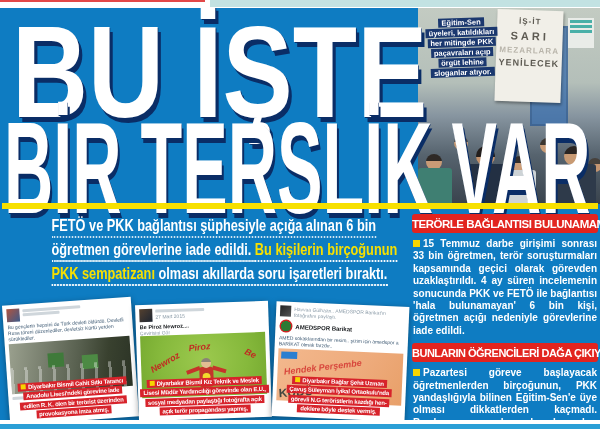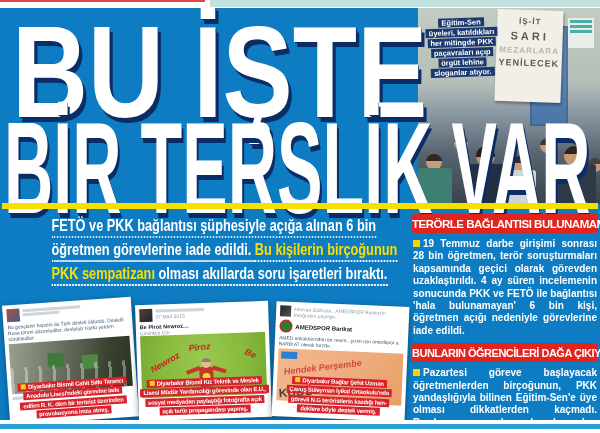--- a/index.html
+++ b/index.html
@@ -165,21 +165,21 @@
   <div class="divider"></div>
 
   <div class="subhead">
     <div class="subline"><span>FETÖ ve PKK bağlantısı şüphesiyle açığa alınan 6 bin</span></div>
     <div class="subline"><span><span>öğretmen görevlerine iade edildi. </span><span class="yel">Bu kişilerin birçoğunun</span></span></div>
     <div class="subline"><span><span class="yel">PKK sempatizanı</span><span> olması akıllarda soru işaretleri bıraktı.</span></span></div>
   </div>
 
   <div class="rcol">
     <div class="rhead rhead1">TERÖRLE BAĞLANTISI BULUNAMAMIŞ</div>
-    <div class="rbody"><span class="bullet"></span><span>19 Temmuz darbe girişimi sonrası 28 bin öğretmen, terör soruşturmaları kapsamında geçici olarak görevden uzaklaştırıldı. 4 ay süren incelemenin sonucunda PKK ve FETÖ ile bağlantısı 'hala bulunamayan' 6 bin kişi, öğretmen açığı nedeniyle görevlerine iade edildi.</span></div>
+    <div class="rbody"><span class="bullet"></span><span>15 Temmuz darbe girişimi sonrası 33 bin öğretmen, terör soruşturmaları kapsamında geçici olarak görevden uzaklaştırıldı. 4 ay süren incelemenin sonucunda PKK ve FETÖ ile bağlantısı 'hala bulunamayan' 6 bin kişi, öğretmen açığı nedeniyle görevlerine iade edildi.</span></div>
     <div class="rhead rhead2">BUNLARIN ÖĞRENCİLERİ DAĞA ÇIKIYOR</div>
     <div class="rbody"><span class="bullet"></span><span>Pazartesi göreve başlayacak öğretmenlerden birçoğunun, PKK yandaşlığıyla bilinen Eğitim-Sen'e üye olması dikkatlerden kaçmadı. Bazılarının sosyal medya hesapları incelendiğinde ise daha vahim bir tablo ortaya çıktı. Çoğunun PKK'yı övüp terör propagandası yaptığı belirlendi.</span></div>
   </div>
 
   <div class="tweet tw1">
     <div class="tw-head">
       <div class="avatar av1"></div>
       <div style="flex:1">
         <div class="graybar" style="width:55%;"></div>
         <div class="graybar" style="width:35%;"></div>

